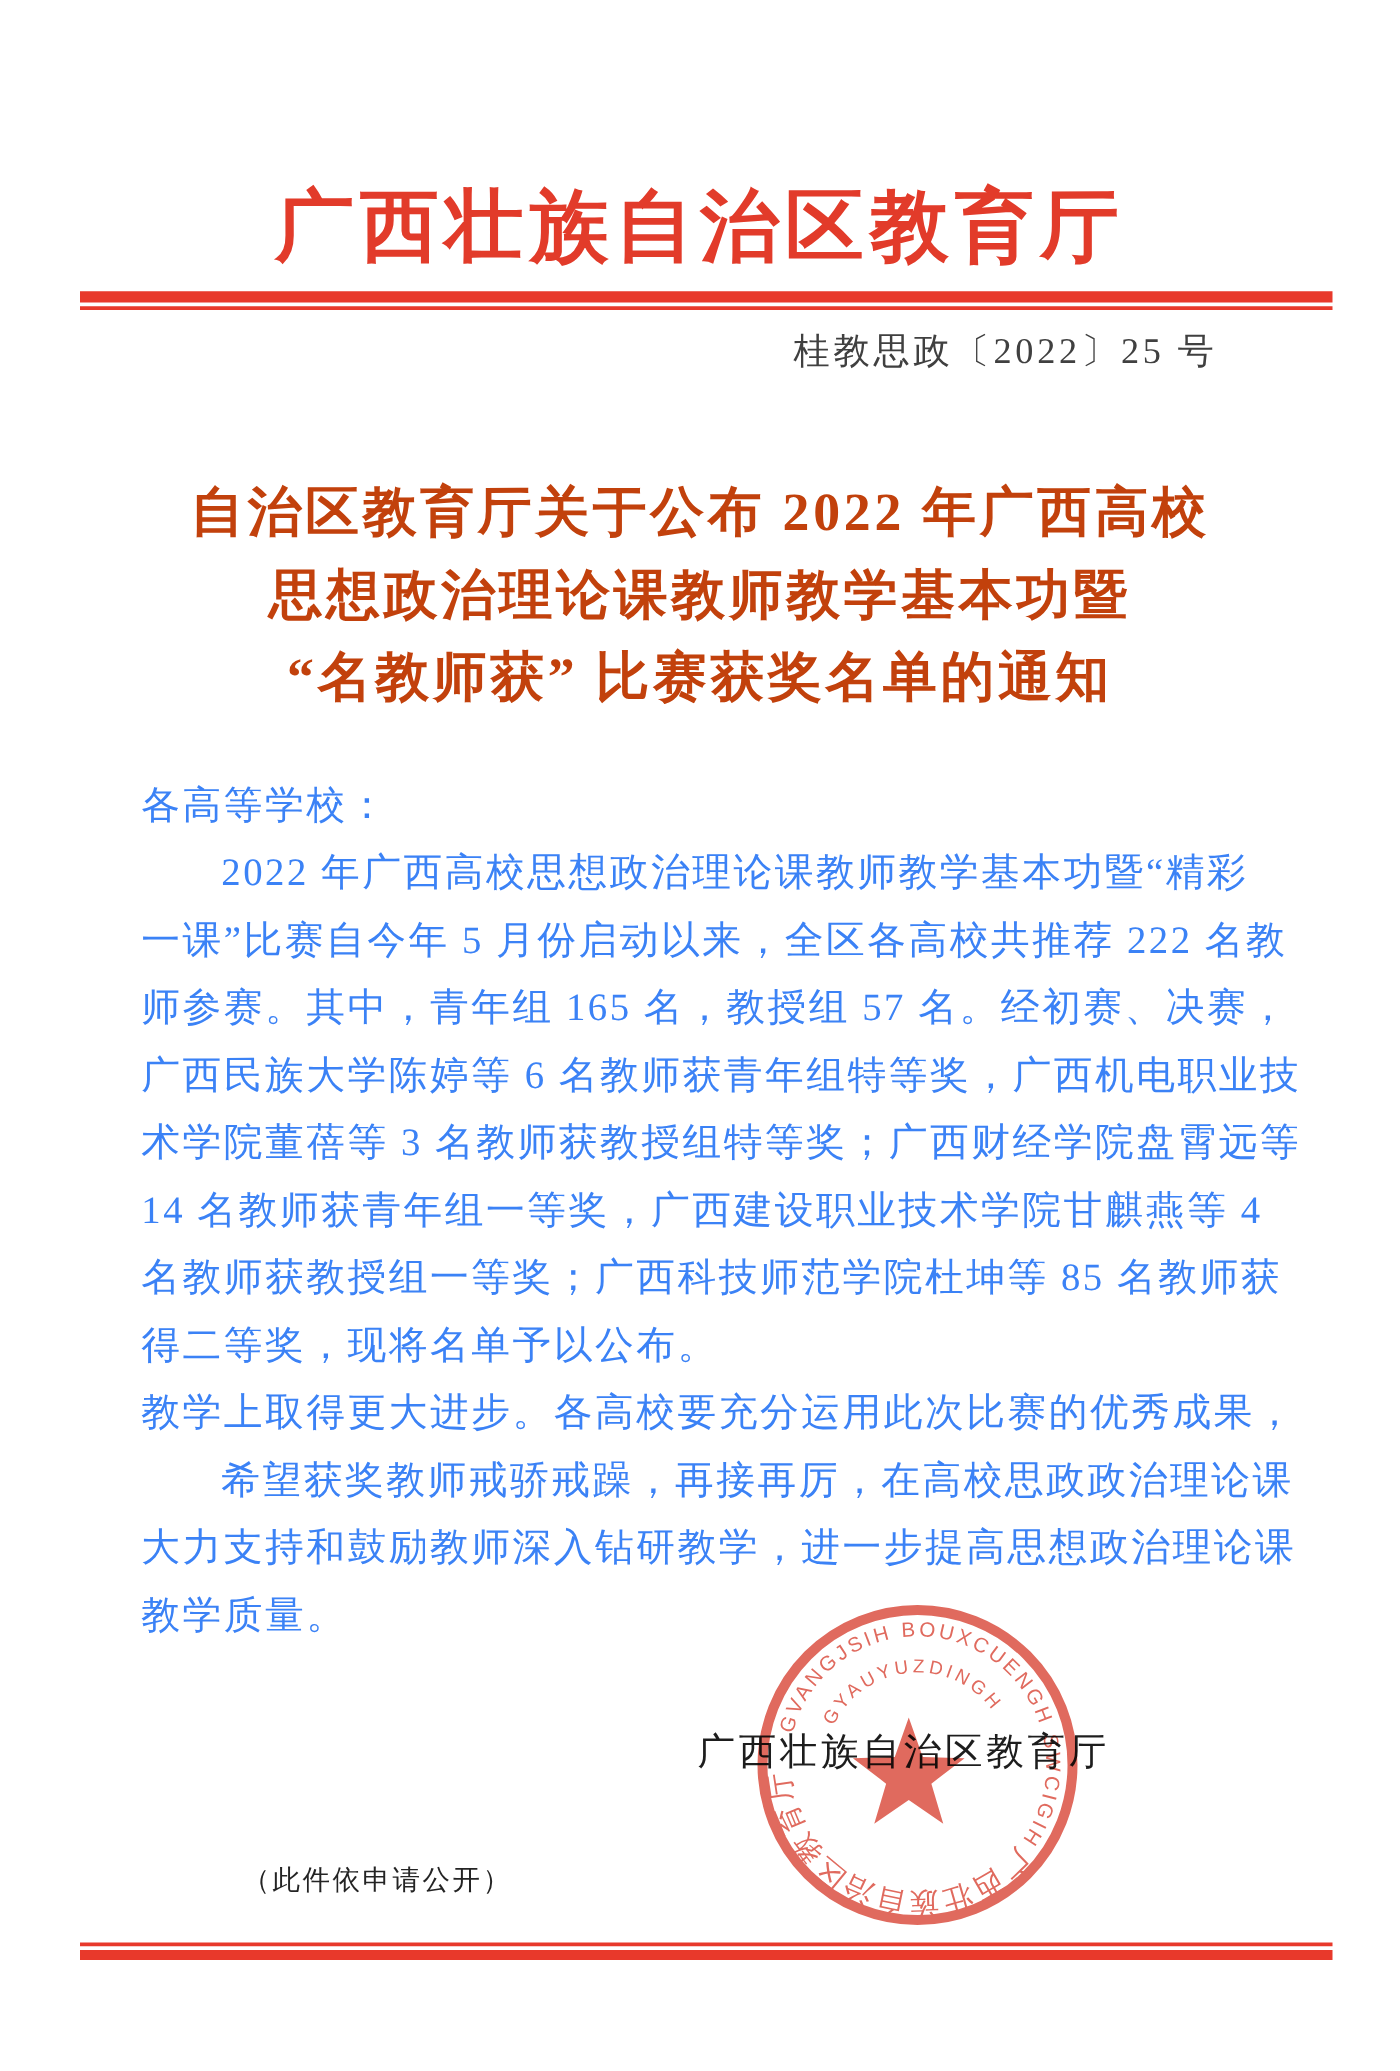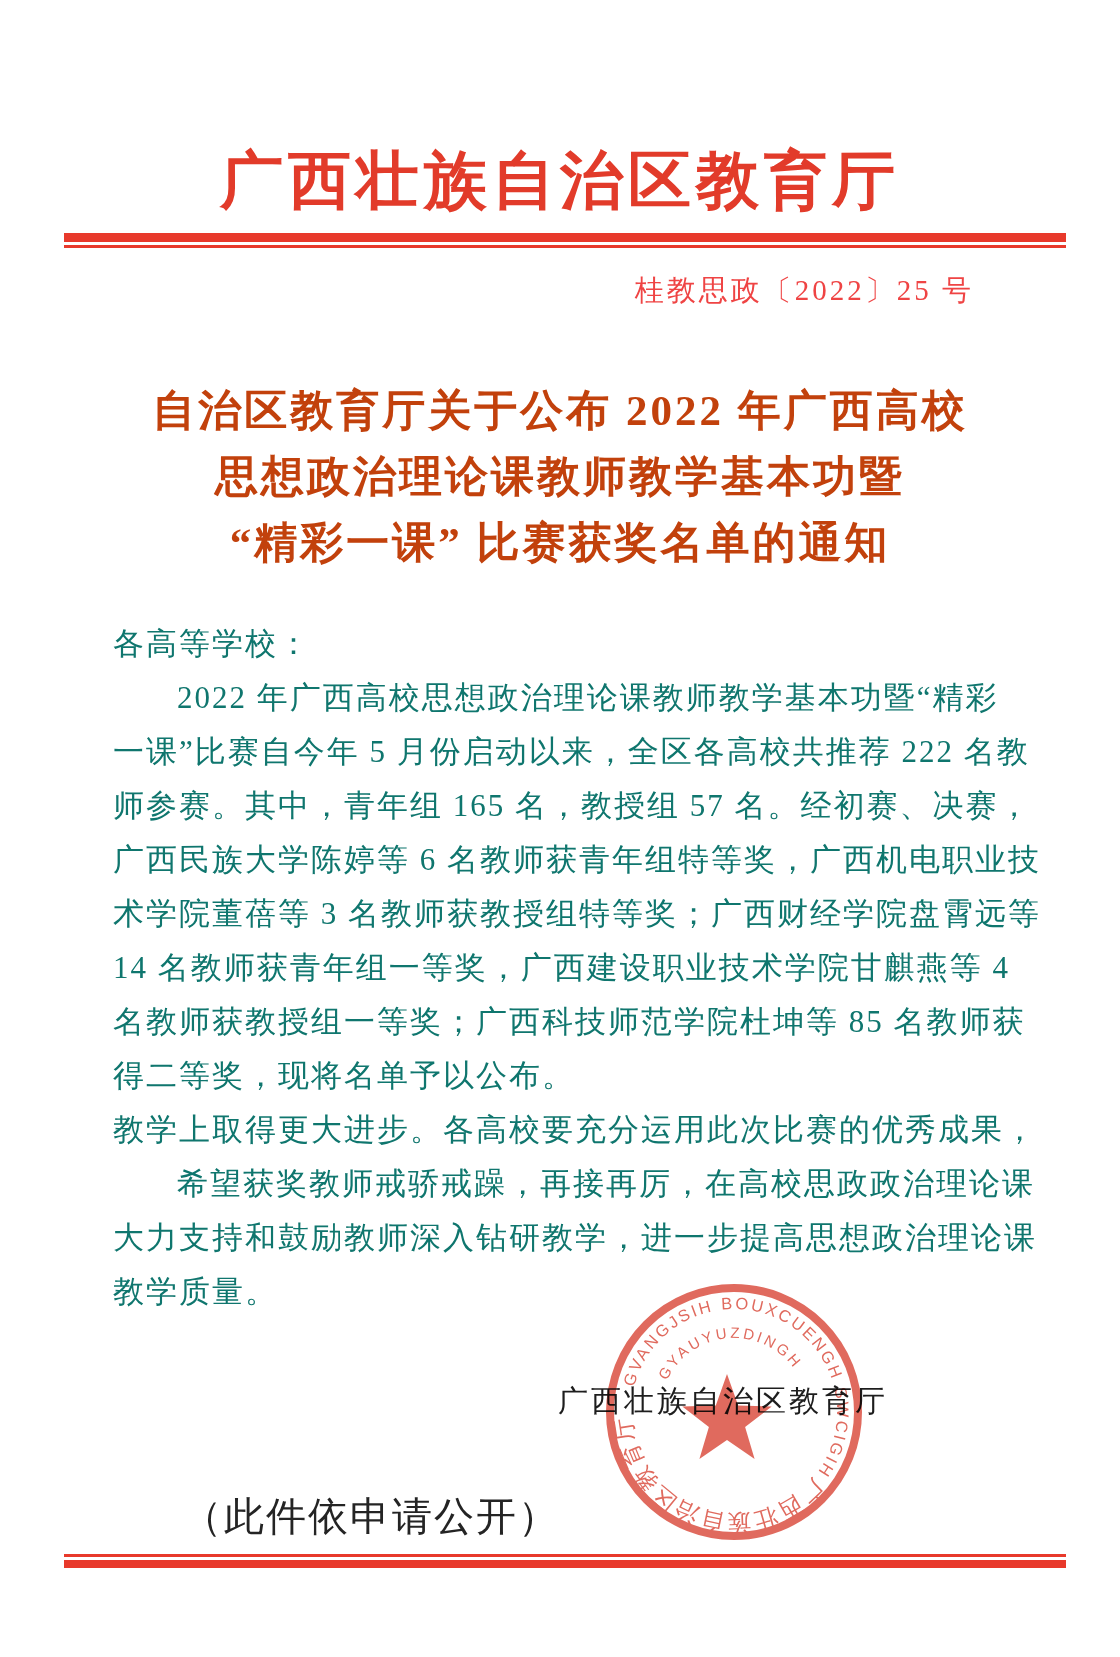--- a/index.html
+++ b/index.html
@@ -34,25 +34,25 @@
   .red-rule .bar { width: 100%; background: #e8392b; }
   .rule-top { top: 233px; }
   .rule-top .bar1 { height: 9px; margin-bottom: 3px; }
   .rule-top .bar2 { height: 3px; }
   .rule-bottom { top: 1554px; }
   .rule-bottom .bar1 { height: 3px; margin-bottom: 3px; }
   .rule-bottom .bar2 { height: 8px; }
 
   .doc-number {
     position: absolute;
-    top: 271px;
+    top: 261px;
     right: 146px;
     font-size: 29px;
     letter-spacing: 3px;
-    color: #ef4444;
+    color: #404040;
     white-space: nowrap;
   }
 
   .doc-title {
     position: absolute;
     top: 378px;
     left: 0;
     width: 100%;
     text-align: center;
     font-weight: bold;
@@ -62,21 +62,21 @@
     color: #c2410c;
   }
   .doc-title .t-line { white-space: nowrap; }
 
   .body-block {
     position: absolute;
     top: 617px;
     left: 113px;
     width: 900px;
     font-size: 31px;
-    color: #0f766e;
+    color: #3b82f6;
     letter-spacing: 2px;
   }
   .body-block .b-line {
     height: 54px;
     line-height: 54px;
     white-space: nowrap;
   }
   .body-block .b-line.indent { padding-left: 64px; }
 
   .signature {
@@ -93,22 +93,22 @@
     top: 1439px;
     left: 597px;
     font-size: 30px;
     letter-spacing: 2px;
     color: #1d1d1d;
     white-space: nowrap;
   }
   .disclosure {
     position: absolute;
     top: 1489px;
-    left: 182px;
-    font-size: 40px;
+    left: 194px;
+    font-size: 22px;
     letter-spacing: 2px;
     color: #242424;
     white-space: nowrap;
   }
 
   .stamp {
     position: absolute;
     top: 1276px;
     left: 598px;
     width: 272px;
@@ -129,21 +129,21 @@
   <div class="red-rule rule-top">
     <div class="bar bar1"></div>
     <div class="bar bar2"></div>
   </div>
 
   <div class="doc-number">桂教思政〔2022〕25 号</div>
 
   <div class="doc-title">
     <div class="t-line">自治区教育厅关于公布 2022 年广西高校</div>
     <div class="t-line">思想政治理论课教师教学基本功暨</div>
-    <div class="t-line">“精彩一课” 比赛获奖名单的通知</div>
+    <div class="t-line">“名教师获” 比赛获奖名单的通知</div>
   </div>
 
   <div class="body-block">
     <div class="b-line">各高等学校：</div>
     <div class="b-line indent">2022 年广西高校思想政治理论课教师教学基本功暨“精彩</div>
     <div class="b-line">一课”比赛自今年 5 月份启动以来，全区各高校共推荐 222 名教</div>
     <div class="b-line">师参赛。其中，青年组 165 名，教授组 57 名。经初赛、决赛，</div>
     <div class="b-line">广西民族大学陈婷等 6 名教师获青年组特等奖，广西机电职业技</div>
     <div class="b-line">术学院董蓓等 3 名教师获教授组特等奖；广西财经学院盘霄远等</div>
     <div class="b-line">14 名教师获青年组一等奖，广西建设职业技术学院甘麒燕等 4</div>

